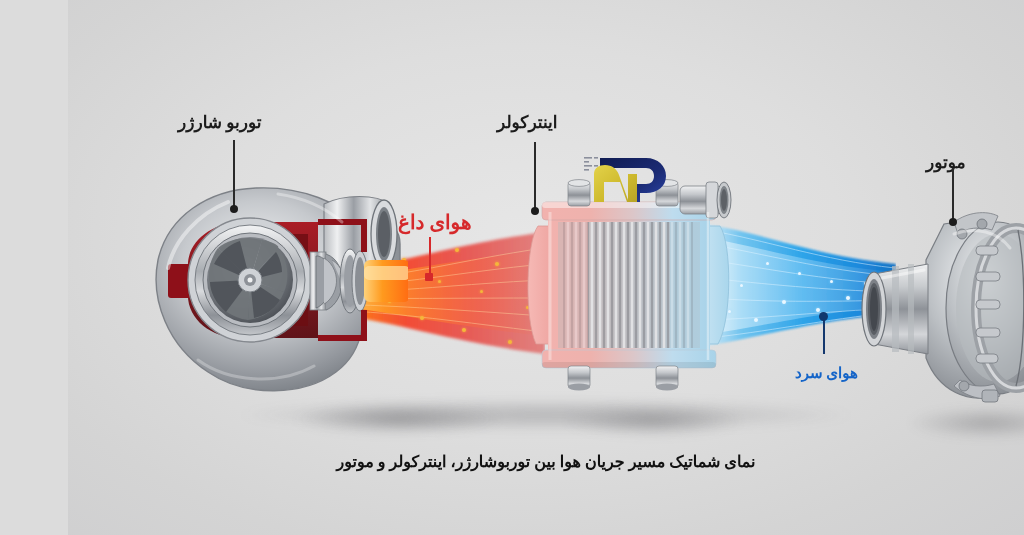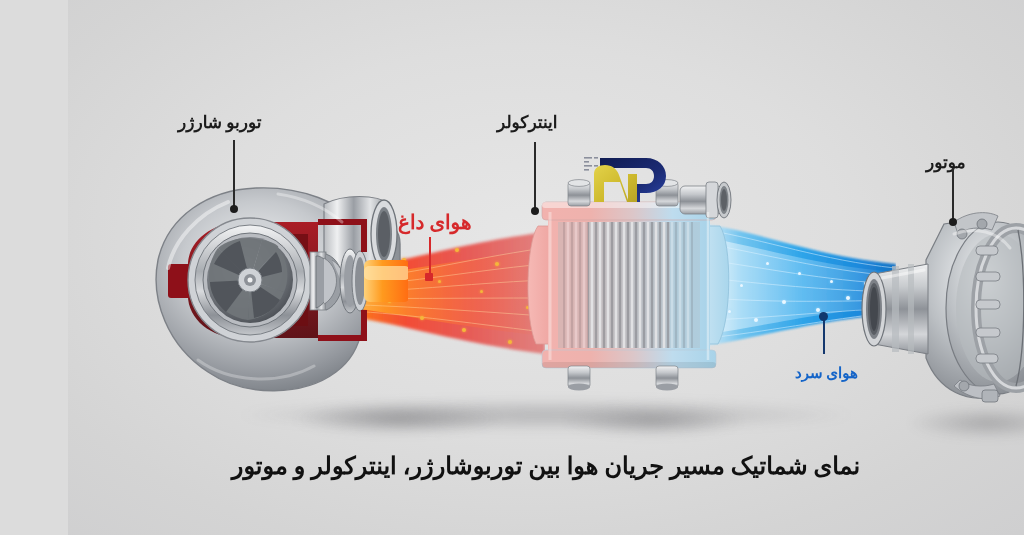--- a/index.html
+++ b/index.html
@@ -43,21 +43,21 @@
   .leader{position:absolute;width:2px;background:#2a2a2a;}
   .leader.hot{background:#d6292b;width:2px;}
   .leader.cold{background:#14386e;width:2px;}
   .leader-dot{position:absolute;width:8px;height:8px;border-radius:50%;background:#1c1c1c;}
   .leader-dot.hot{background:#d6292b;border-radius:1px;width:8px;height:8px;}
   .leader-dot.cold{background:#10386e;width:9px;height:9px;}
 
   
   .caption{
     position:absolute;left:0;right:0;top:452px;text-align:center;
-    font-size:24px;font-weight:800;color:#111;direction:rtl;
+    font-size:16px;font-weight:800;color:#111;direction:rtl;
     letter-spacing:0px;
   }
 
   
   .turbo{position:absolute;left:60px;top:160px;width:280px;height:240px;}
   
   .intercooler{position:absolute;left:452px;top:178px;width:220px;height:215px;}
   
   .engine{position:absolute;left:790px;top:208px;width:215px;height:200px;}
 

